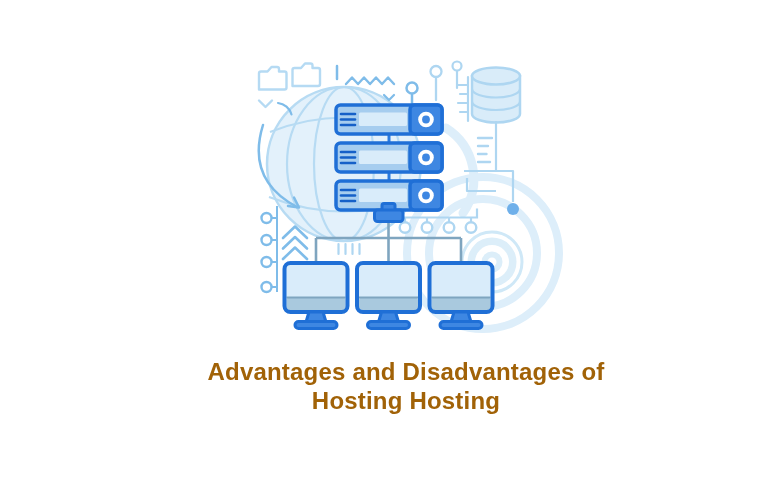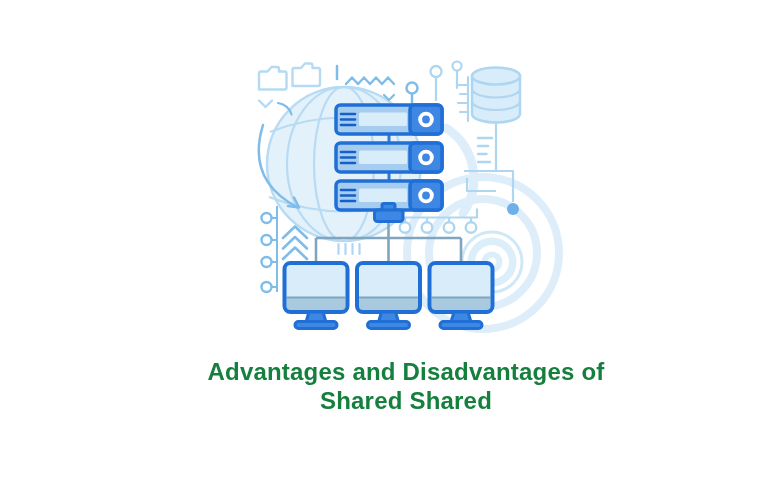--- a/index.html
+++ b/index.html
@@ -12,21 +12,21 @@
   }
   .illustration{
     position:absolute;top:0;left:0;
   }
   .caption{
     position:absolute;top:357px;left:0;right:0;
     text-align:center;
     font-weight:700;
     font-size:24px;
     line-height:29px;
-    color:#15803d;
+    color:#a16207;
     letter-spacing:0.2px;
     padding-left:44px;
   }
   .caption div{white-space:nowrap;}
 </style>
 </head>
 <body>
 
 <div class="page">
 
@@ -229,16 +229,16 @@
         <path d="M-29.5 297.5 H29.5" stroke="#7fa5bf" stroke-width="2"></path>
         <rect x="-31.5" y="263" width="63" height="49" rx="6" fill="none" stroke="#1f6fd6" stroke-width="4"></rect>
         <path d="M-7 312 H7 L10 322 H-10 Z" fill="#3e87e2" stroke="#1f6fd6" stroke-width="3" stroke-linejoin="round"></path>
         <rect x="-21" y="321.5" width="42" height="7" rx="3.5" fill="#3e87e2" stroke="#1f6fd6" stroke-width="3"></rect>
       </g>
     </g>
   </svg>
 
   <div class="caption">
     <div>Advantages and Disadvantages of</div>
-    <div>Shared Shared</div>
+    <div>Hosting Hosting</div>
   </div>
 
 </div>
 
 </body></html>

